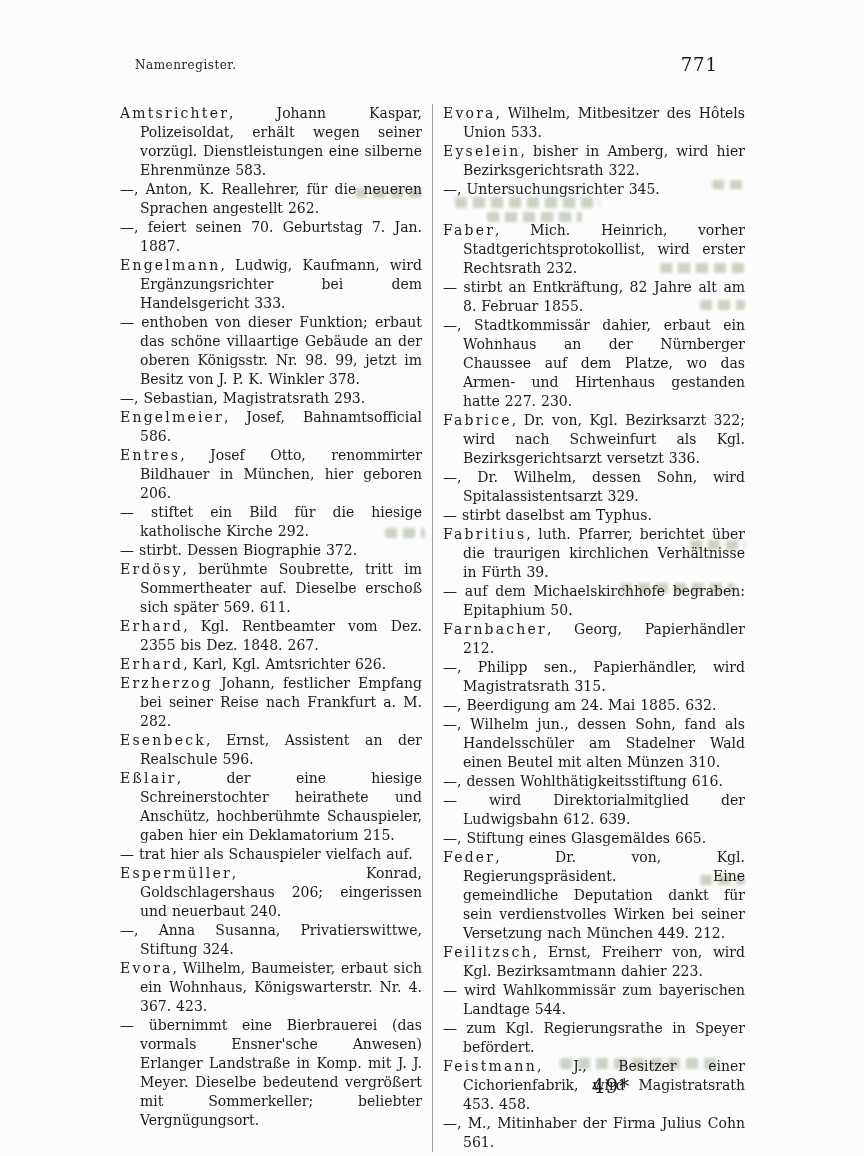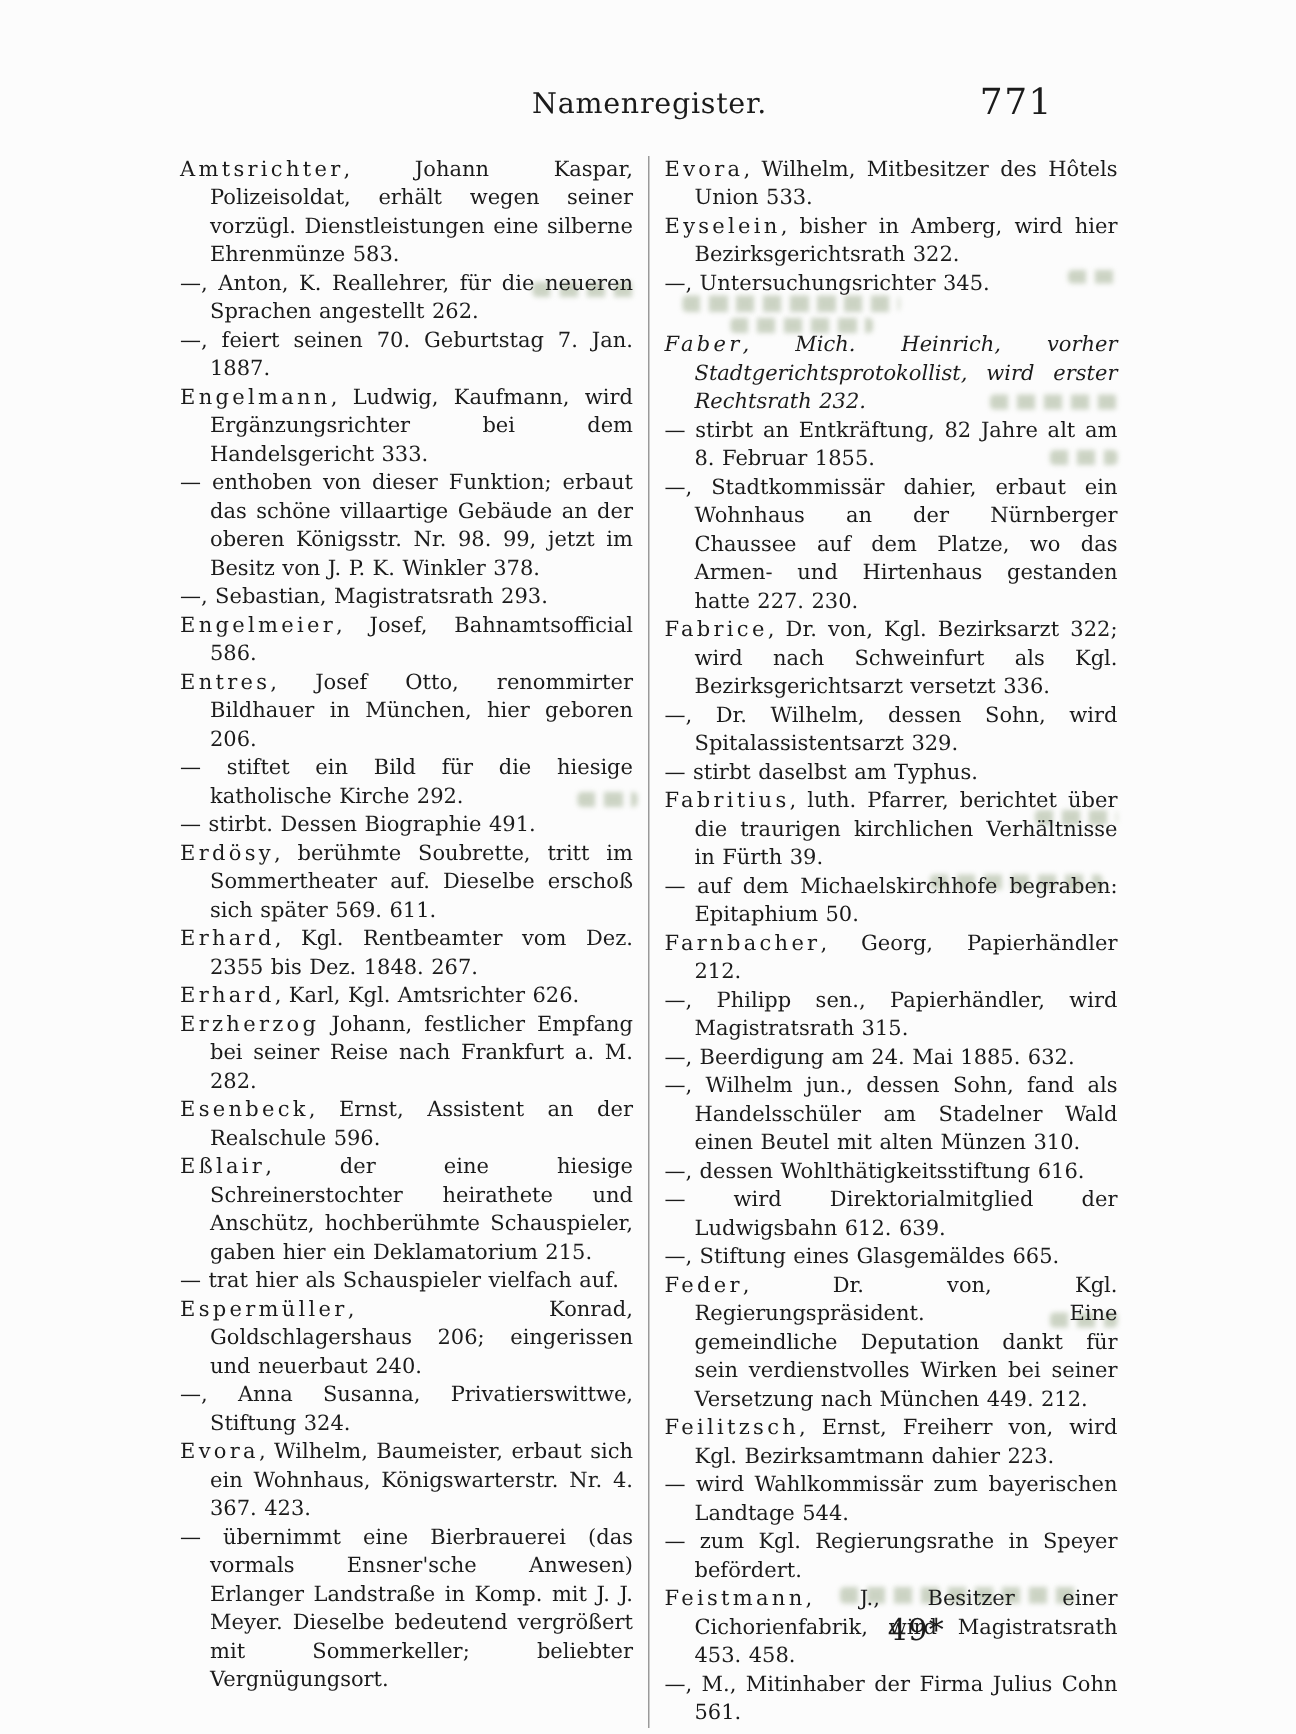--- a/index.html
+++ b/index.html
@@ -12,39 +12,39 @@
   body{width:864px;height:1156px;background:#ffffff;}
   .page{
     position:relative;width:864px;height:1156px;overflow:hidden;
     background:var(--paper);
     font-family:"DejaVu Serif", serif;
     color:var(--ink);
   }
   .textblock{position:absolute;left:120px;top:58px;width:626px;}
   .header{position:relative;height:30px;}
   .running-head{
-    position:absolute;left:0;right:0;text-align:center;
-    font-size:19px;letter-spacing:0.5px;
+    position:absolute;left:15px;right:0;text-align:left;
+    font-size:12px;letter-spacing:0.5px;
   }
   .page-number{
-    position:absolute;right:44px;top:-4px;
-    font-size:24px;letter-spacing:1px;
+    position:absolute;right:28px;top:-4px;
+    font-size:18px;letter-spacing:1px;
   }
   .columns{display:flex;margin-top:16px;align-items:stretch;}
   .col{width:302px;box-sizing:content-box;}
   .col-left{padding-right:10px;}
   .col-right{border-left:1px solid var(--rule);padding-left:10px;}
   p.entry{
     margin:0;
     padding-left:20px;text-indent:-20px;
     text-align:justify;
     font-size:14px;line-height:19px;
     word-spacing:0.5px;
   }
-  p.entry.section-break{margin-top:22px;font-style:italic;}
+  p.entry.section-break{margin-top:22px;}
   .head{letter-spacing:2.2px;}
   .footer{
     position:absolute;top:1074px;left:551px;width:120px;
     text-align:center;font-size:20px;letter-spacing:1px;
   }
   .bleed{
     position:absolute;border-radius:3px;
     background:repeating-linear-gradient(90deg, var(--bleed) 0 12px, rgba(156,171,140,0) 12px 18px);
     filter:blur(1.6px);opacity:.5;pointer-events:none;
   }
@@ -84,21 +84,21 @@
   <p class="entry"><span class="rest">— enthoben von dieser Funktion; erbaut das schöne villaartige Gebäude an der oberen Königsstr. Nr. 98. 99, jetzt im Besitz von J. P. K. Winkler 378.</span></p>
 
   <p class="entry"><span class="rest">—, Sebastian, Magistratsrath 293.</span></p>
 
   <p class="entry"><span class="head">Engelmeier</span><span class="rest">, Josef, Bahnamtsofficial 586.</span></p>
 
   <p class="entry"><span class="head">Entres</span><span class="rest">, Josef Otto, renommirter Bildhauer in München, hier geboren 206.</span></p>
 
   <p class="entry"><span class="rest">— stiftet ein Bild für die hiesige katholische Kirche 292.</span></p>
 
-  <p class="entry"><span class="rest">— stirbt. Dessen Biographie 491.</span></p>
+  <p class="entry"><span class="rest">— stirbt. Dessen Biographie 372.</span></p>
 
   <p class="entry"><span class="head">Erdösy</span><span class="rest">, berühmte Soubrette, tritt im Sommertheater auf. Dieselbe erschoß sich später 569. 611.</span></p>
 
   <p class="entry"><span class="head">Erhard</span><span class="rest">, Kgl. Rentbeamter vom Dez. 2355 bis Dez. 1848. 267.</span></p>
 
   <p class="entry"><span class="head">Erhard</span><span class="rest">, Karl, Kgl. Amtsrichter 626.</span></p>
 
   <p class="entry"><span class="head">Erzherzog</span><span class="rest"> Johann, festlicher Empfang bei seiner Reise nach Frankfurt a. M. 282.</span></p>
 
   <p class="entry"><span class="head">Esenbeck</span><span class="rest">, Ernst, Assistent an der Realschule 596.</span></p>

